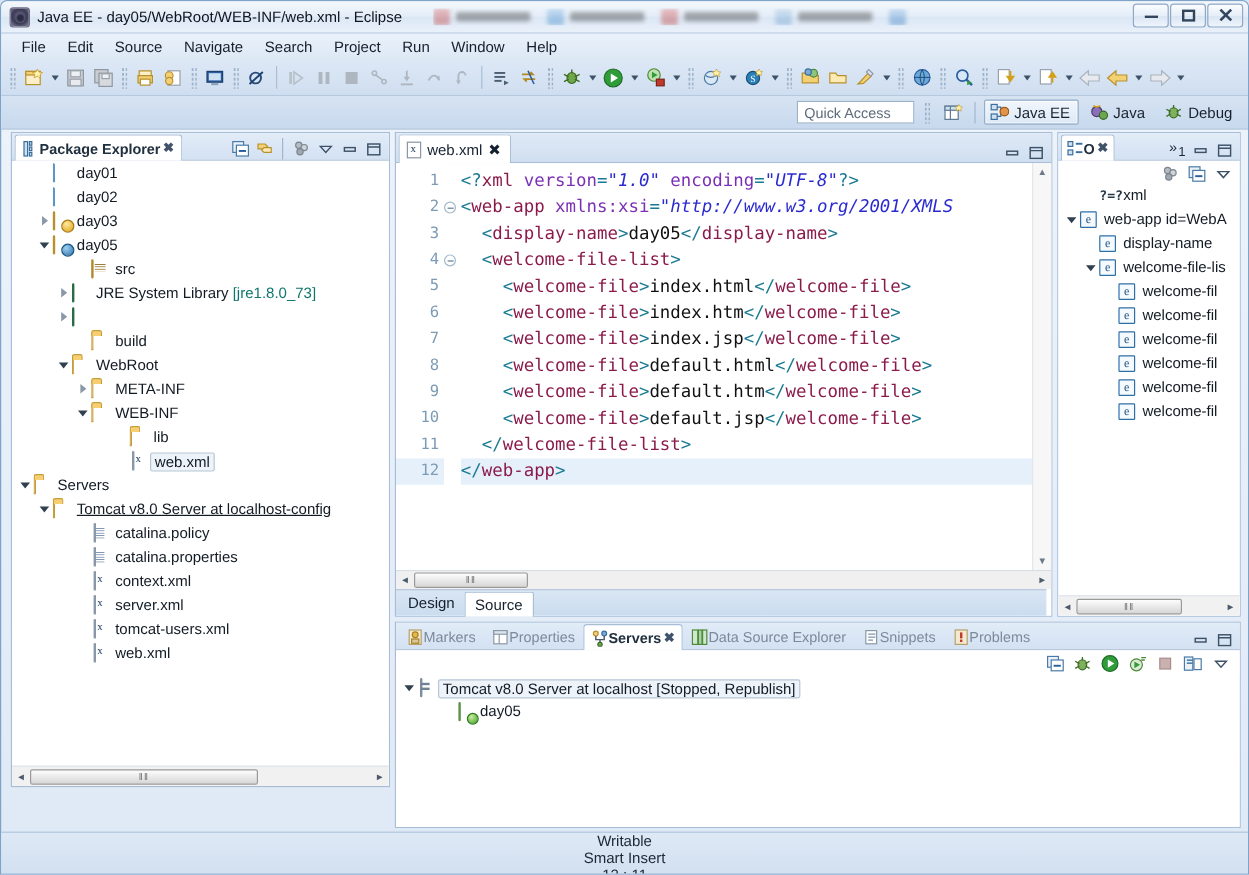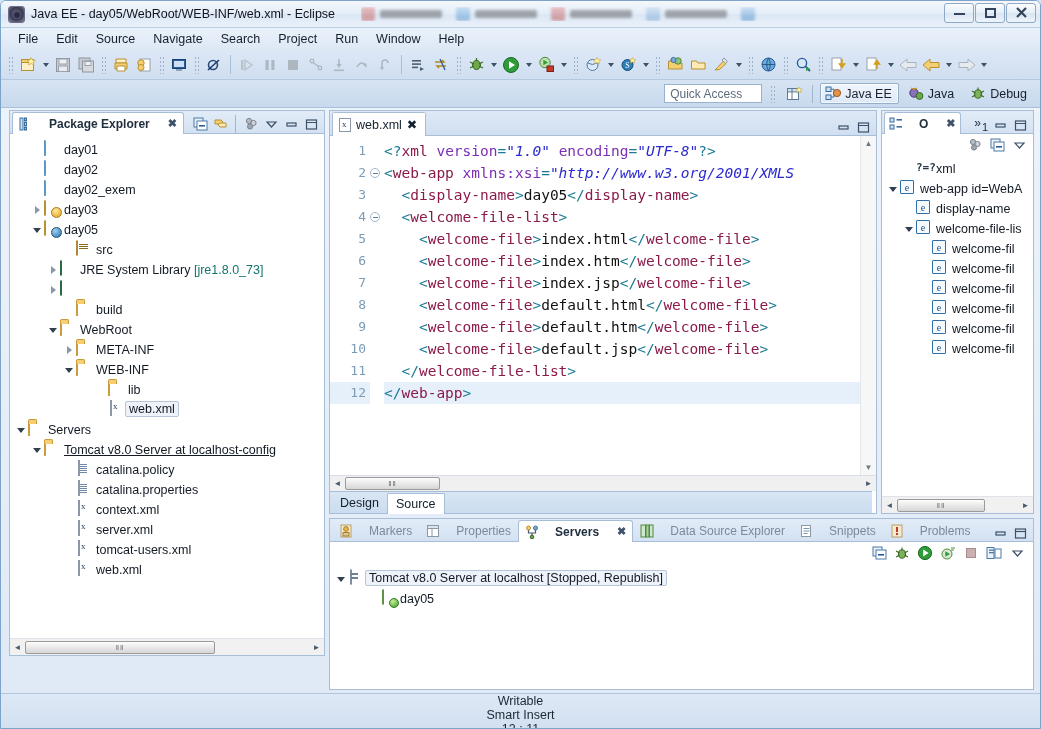--- a/index.html
+++ b/index.html
@@ -112,41 +112,41 @@
     background:#fff;
     border:1px solid #a8bed6;
   }
   .view-tabbar {
     height:23px; display:flex; align-items:flex-end;
     background: linear-gradient(180deg,#e2ecf8 0%,#d3e1f2 100%);
     position:relative; padding-left:2px;
     border-bottom:1px solid #a8bed6;
   }
   .vtab {
-    display:flex; align-items:center; gap:16px;
+    display:flex; align-items:center; gap:0;
     height:22px; padding:0 6px; font-size:12px; color:#21303f;
     border:1px solid transparent; border-bottom:none;
   }
   .vtab.active {
     background:#fff;
     border-color:#a8bed6;
     border-radius:3px 3px 0 0;
     position:relative; top:1px;
     font-weight:bold;
   }
   .vtab.inactive { color:#7b8a9a; }
   .vtab .close { font-size:11px; color:#41536a; margin-left:2px; }
   .vtab-tools { margin-left:auto; display:flex; align-items:center; gap:4px; padding-right:5px; }
   .tool-ico { width:16px;height:16px;display:flex;align-items:center;justify-content:center; }
 
   .view-body { position:absolute; left:0; right:0; top:23px; bottom:0; overflow:hidden; background:#fff;}
 
   
   .tree { padding:3px 0 0 0; font-size:12.5px; color:#121a24; user-select:none;}
-  .tnode { display:flex; align-items:flex-end; height:20px; white-space:nowrap; padding-left:4px; }
+  .tnode { display:flex; align-items:flex-start; height:20px; white-space:nowrap; padding-left:4px; }
   .tnode.sel { }
   .tnode.sel .lbl {
     background:#eef3f9; border:1px solid #b6c6d6; border-radius:2px;
     padding:0 3px; margin:0 -3px;
   }
   .twisty { width:14px; height:14px; display:flex;align-items:center;justify-content:center; flex:none;}
   .twisty.collapsed i { width:0;height:0;border-top:4px solid transparent;border-bottom:4px solid transparent;border-left:5px solid #8a98a8; display:block;}
   .twisty.expanded i { width:0;height:0;border-left:4px solid transparent;border-right:4px solid transparent;border-top:5px solid #30404f; display:block;}
   .ticon { width:17px; height:16px; margin-right:3px; flex:none; position:relative; }
   .lbl { }
@@ -678,25 +678,20 @@
               <span class="twisty"></span>
               <span class="ticon"><span class="ic-folder-blue"></span></span>
               <span class="lbl">day01</span>
             </div>
             <div class="tnode" style="padding-left: 20px;">
               <span class="twisty"></span>
               <span class="ticon"><span class="ic-folder-blue"></span></span>
               <span class="lbl">day02</span>
             </div>
             <div class="tnode" style="padding-left: 20px;">
-              <span class="twisty"></span>
-              <span class="ticon"><span class="ic-folder-blue"></span></span>
-              <span class="lbl">day02_exem</span>
-            </div>
-            <div class="tnode" style="padding-left: 20px;">
               <span class="twisty collapsed">
                 <i></i>
               </span>
               <span class="ticon"><span class="ic-proj warn"></span></span>
               <span class="lbl">day03</span>
             </div>
             <div class="tnode" style="padding-left: 20px;">
               <span class="twisty expanded">
                 <i></i>
               </span>

